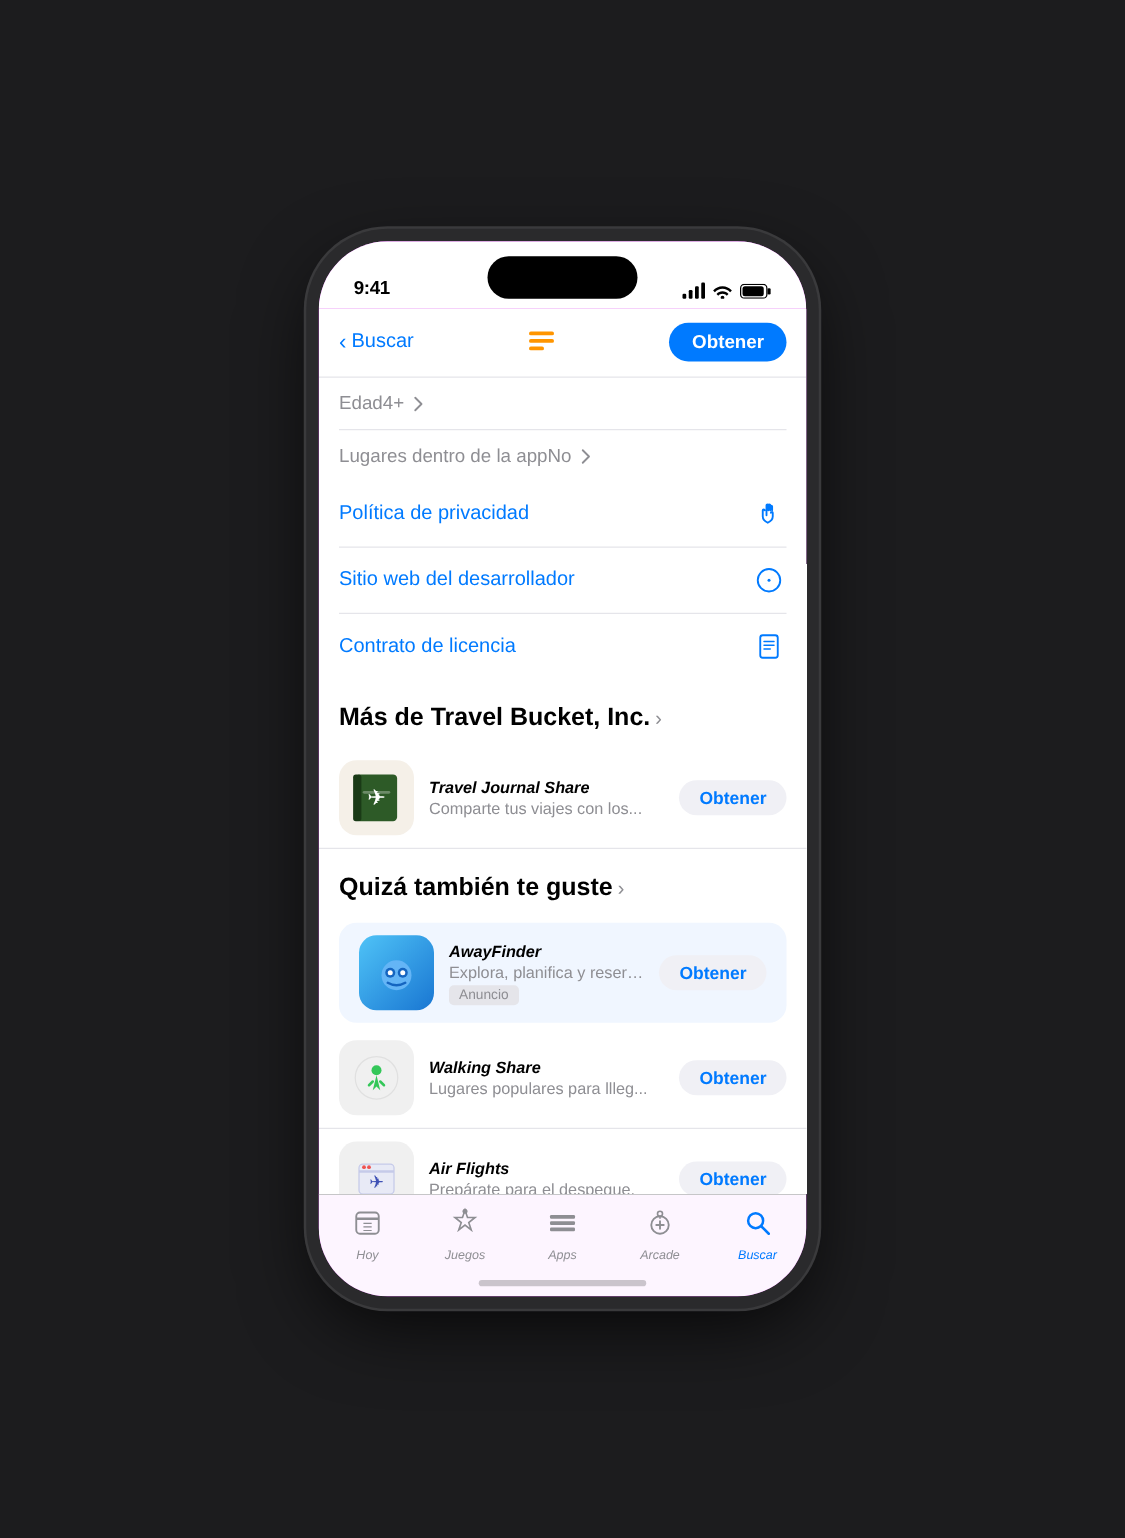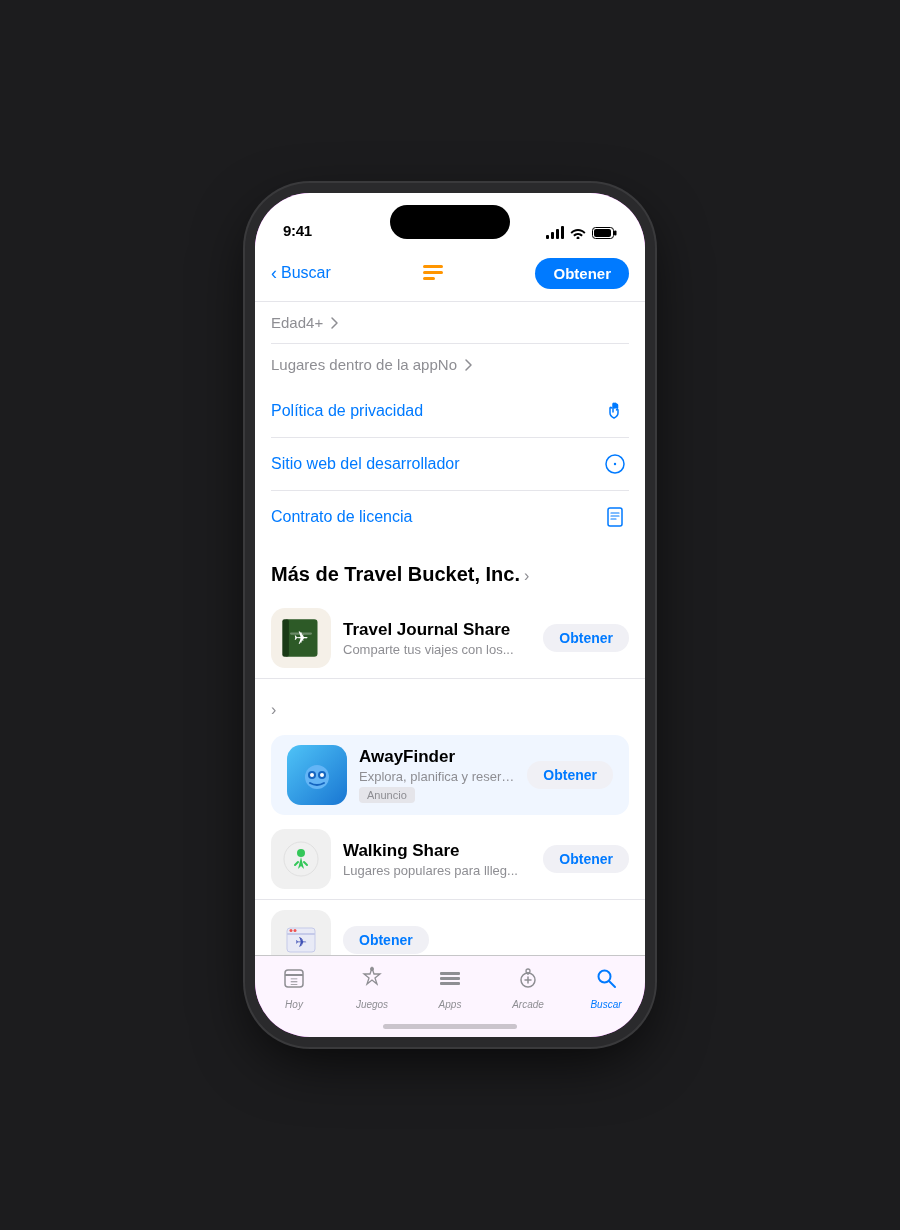--- a/index.html
+++ b/index.html
@@ -200,24 +200,25 @@
       align-items: center;
       justify-content: center;
       font-size: 28px;
       overflow: hidden;
     }
     .app-info {
       flex: 1;
       min-width: 0;
     }
     .app-name {
-      font-size: 17px;
+      font-size: 13px;
       font-weight: 600;
       color: #000;
       margin-bottom: 2px;
+      font-style: italic;
     }
     .app-desc {
       font-size: 13px;
       color: #8e8e93;
       white-space: nowrap;
       overflow: hidden;
       text-overflow: ellipsis;
     }
     .app-badge {
       display: inline-block;
@@ -424,20 +425,21 @@
         </svg>
       </div>
       <div class="app-info">
         <div class="app-name">Travel Journal Share</div>
         <div class="app-desc">Comparte tus viajes con los...</div>
       </div>
       <button class="get-button">Obtener</button>
     </div>
 
     <div class="section-header">
+      <span class="section-title">Quizá también te guste</span>
       <span class="section-chevron">›</span>
     </div>
 
     <div style="padding: 4px 8px 4px;">
       <div class="app-item highlighted">
         <div class="app-icon awayfinder-icon">
           <svg width="40" height="40" viewBox="0 0 40 40">
             <circle cx="20" cy="22" r="12" fill="#64b5f6"></circle>
             <circle cx="15" cy="20" r="4" fill="#1565c0"></circle>
             <circle cx="25" cy="20" r="4" fill="#1565c0"></circle>
@@ -475,20 +477,24 @@
     <div class="app-item" style="border-bottom:none">
       <div class="app-icon air-flights-icon">
         <svg width="40" height="40" viewBox="0 0 40 40">
           <rect x="6" y="8" width="28" height="24" rx="3" fill="#e8eaf6" stroke="#c5cae9" stroke-width="1"></rect>
           <rect x="6" y="13" width="28" height="2" fill="#c5cae9"></rect>
           <circle cx="10" cy="10.5" r="1.5" fill="#ef5350"></circle>
           <circle cx="14" cy="10.5" r="1.5" fill="#ef5350"></circle>
           <text x="20" y="27" text-anchor="middle" font-size="14" fill="#3f51b5">✈</text>
         </svg>
       </div>
+      <div class="app-info">
+        <div class="app-name">Air Flights</div>
+        <div class="app-desc">Prepárate para el despegue.</div>
+      </div>
       <button class="get-button">Obtener</button>
     </div>
 
   </div>
 
   <div class="tab-bar">
     <div class="tab-item">
       <span class="tab-icon">
         <svg width="24" height="24" viewBox="0 0 24 24">
             <rect x="3" y="4" width="18" height="17" rx="3" fill="none" stroke="#8e8e93" stroke-width="1.5"></rect>

